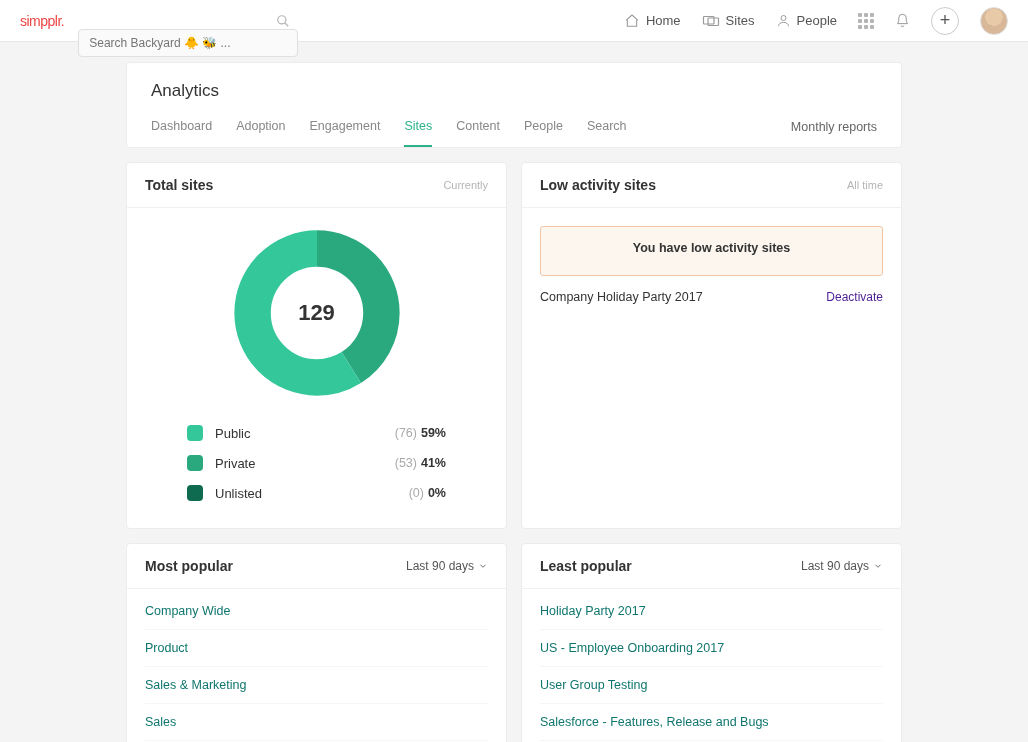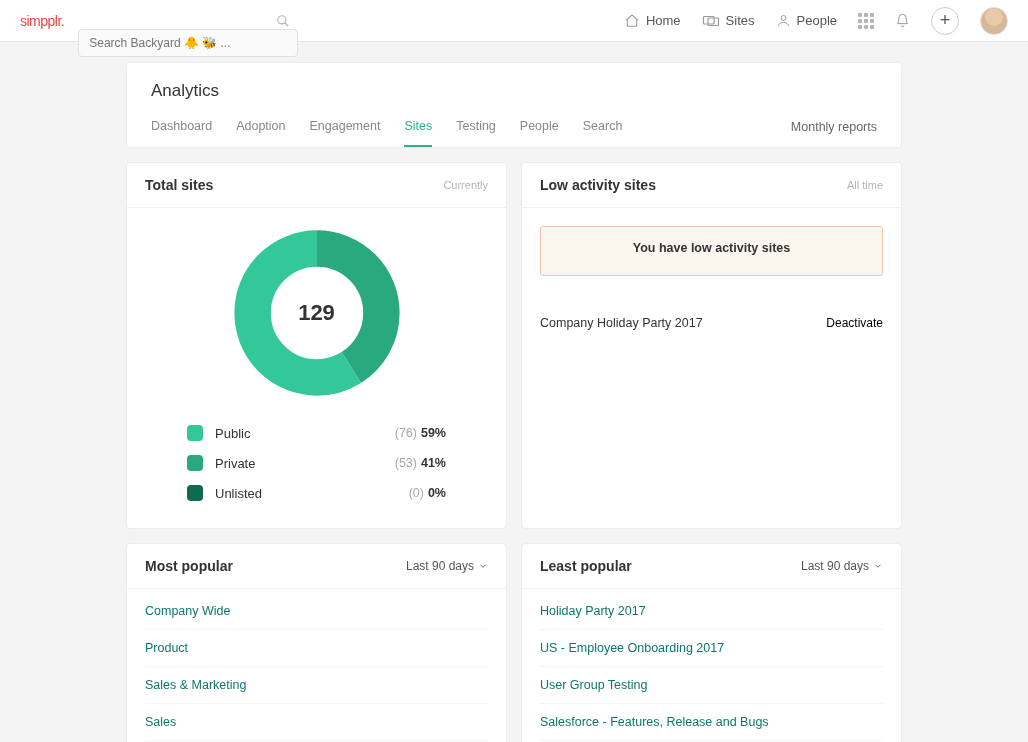--- a/index.html
+++ b/index.html
@@ -41,25 +41,25 @@
   .donut { position:relative; width:170px; height:170px;}
   .donut svg{ width:100%; height:100%; transform: rotate(-90deg);}
   .donut .center { position:absolute; inset:0; display:flex; align-items:center; justify-content:center; font-size:22px; font-weight:600; color:#333;text-align:right;}
   .legend { padding: 10px 60px 20px;}
   .legend-row{ display:flex; align-items:center; font-size:13px; color:#333; padding:7px 0;}
   .swatch{ width:16px; height:16px; border-radius:4px; margin-right:12px;}
   .legend-right{ margin-left:auto; font-size:12.5px;}
   .legend-right .muted{ color:#aaa; margin-right:4px;}
 
   
-  .warn-box{ border:1px solid #f2c7a7; background:#fdf6ef; border-radius:3px; padding:14px 20px; text-align:center; margin-bottom:32px;}
+  .warn-box{ border:1px solid #f2c7a7; background:#fdf6ef; border-radius:3px; padding:14px 20px; text-align:center; margin-bottom:6px;}
   .warn-title{ font-size:12.5px; font-weight:600; color:#333; margin-bottom:6px;}
   .warn-body{ font-size:11.5px; color:#888; line-height:1.5;}
   .low-row{ display:flex; justify-content:space-between; align-items:center; padding:8px 0; font-size:12.5px;}
-  .low-row .deact{ color:#000000; cursor:pointer; font-size:12px;}
+  .low-row .deact{ color:#4c1d95; cursor:pointer; font-size:12px;}
 
   
   .dropdown-label{ font-size:12px; color:#555; display:flex; align-items:center; gap:4px; cursor:pointer;}
   .list{ padding:4px 18px 0;}
   .list-row{ font-size:12.5px; color:#0f766e; padding:11px 0; border-bottom:1px solid #f5f5f5;}
   .list-row:last-child{border-bottom:none;}
 
   svg{display:block;}
 </style>
 </head>
@@ -135,21 +135,21 @@
 
 <div class="page">
 
   <div class="tabs-card">
     <div class="page-title">Analytics</div>
     <div class="tab-row">
       <div class="tab">Dashboard</div>
       <div class="tab">Adoption</div>
       <div class="tab">Engagement</div>
       <div class="tab active">Sites</div>
-      <div class="tab">Testing</div>
+      <div class="tab">Content</div>
       <div class="tab">People</div>
       <div class="tab">Search</div>
       <div class="tab-right">Monthly reports</div>
     </div>
   </div>
 
   <div class="grid2">
 
     <div class="card">
       <div class="card-head">

